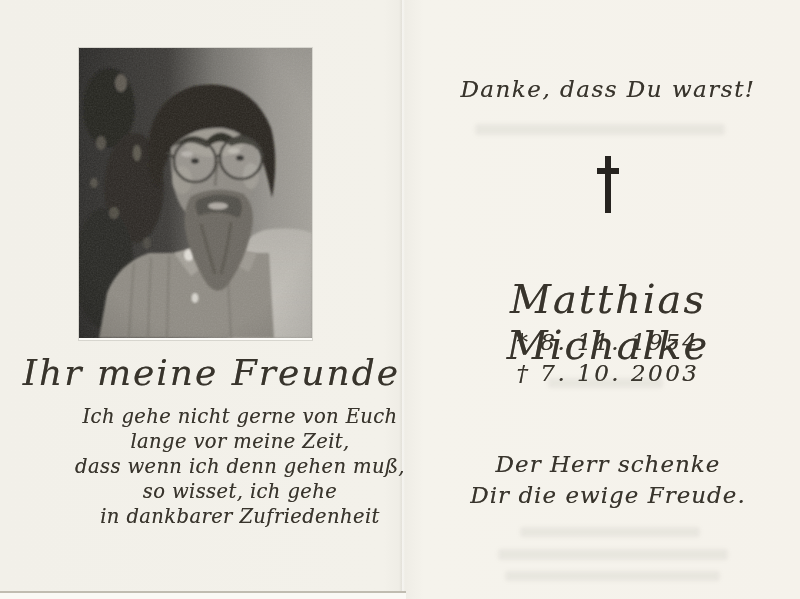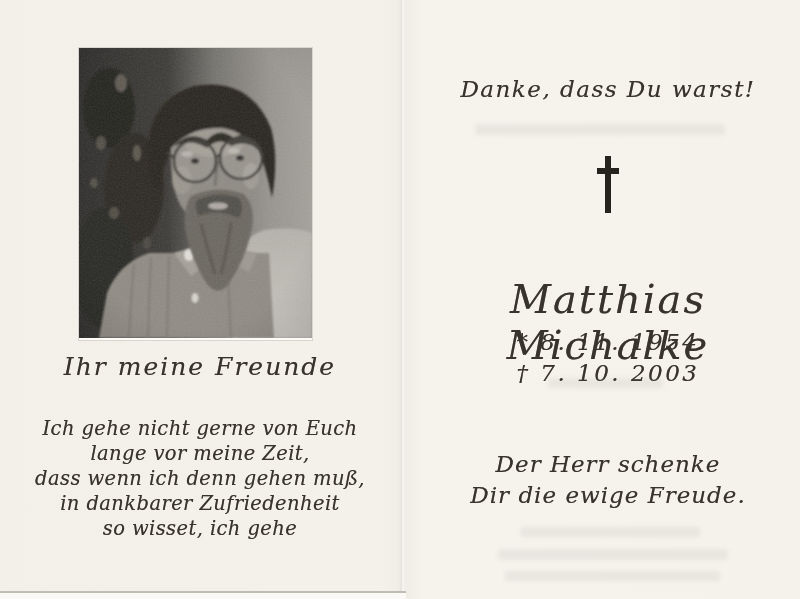--- a/index.html
+++ b/index.html
@@ -29,22 +29,22 @@
     box-shadow:0 0 0 1px rgba(60,58,52,0.15);
     border-bottom:2px solid #fcfbf8;
   }
   .photo svg{display:block;width:233px;height:290px;}
   .txt{
     position:absolute;text-align:center;
     font-style:italic;
     color:#38342c;
     text-shadow:0 0 0.5px rgba(56,52,44,0.55);
   }
-  .left-title{left:0;top:352px;width:400px;font-size:25px;letter-spacing:2px;}
-  .poem{left:0;top:416px;width:400px;font-size:19.5px;line-height:25px;letter-spacing:0.4px;}
+  .left-title{left:0;top:352px;width:400px;font-size:36px;letter-spacing:2px;text-align:right;}
+  .poem{left:0;top:404px;width:400px;font-size:19.5px;line-height:25px;letter-spacing:0.4px;padding-left:40px;}
   .thanks{left:408px;top:76px;width:400px;font-size:23px;letter-spacing:1.5px;}
   .name{left:408px;top:276px;width:400px;font-size:40px;letter-spacing:2px;}
   .birth{left:408px;top:329px;width:400px;font-size:23px;letter-spacing:2.5px;}
   .death{left:408px;top:360px;width:400px;font-size:23px;letter-spacing:2.5px;}
   .blessing{left:408px;top:449px;width:400px;font-size:23px;line-height:31px;letter-spacing:1px;}
   
   .cross{position:absolute;left:597px;top:156px;width:22px;height:57px;}
   .cross .v{position:absolute;left:8px;top:0;width:6px;height:57px;background:#26231f;}
   .cross .h{position:absolute;left:0;top:12px;width:22px;height:6px;background:#26231f;}
   
@@ -159,22 +159,22 @@
       <rect width="233" height="290" fill="url(#vig)"></rect>
     </svg>
   </div>
 
   <div class="txt left-title">Ihr meine Freunde</div>
 
   <div class="txt poem">
     <div>Ich gehe nicht gerne von Euch</div>
     <div>lange vor meine Zeit,</div>
     <div>dass wenn ich denn gehen muß,</div>
+    <div>so wisset, ich gehe</div>
     <div>in dankbarer Zufriedenheit</div>
-    <div>so wisset, ich gehe</div>
   </div>
 
   <div class="txt thanks">Danke, dass Du warst!</div>
 
   <div class="cross" role="img" aria-label="cross">
     <div class="v"></div>
     <div class="h"></div>
   </div>
 
   <div class="txt name">Matthias Michalke</div>

